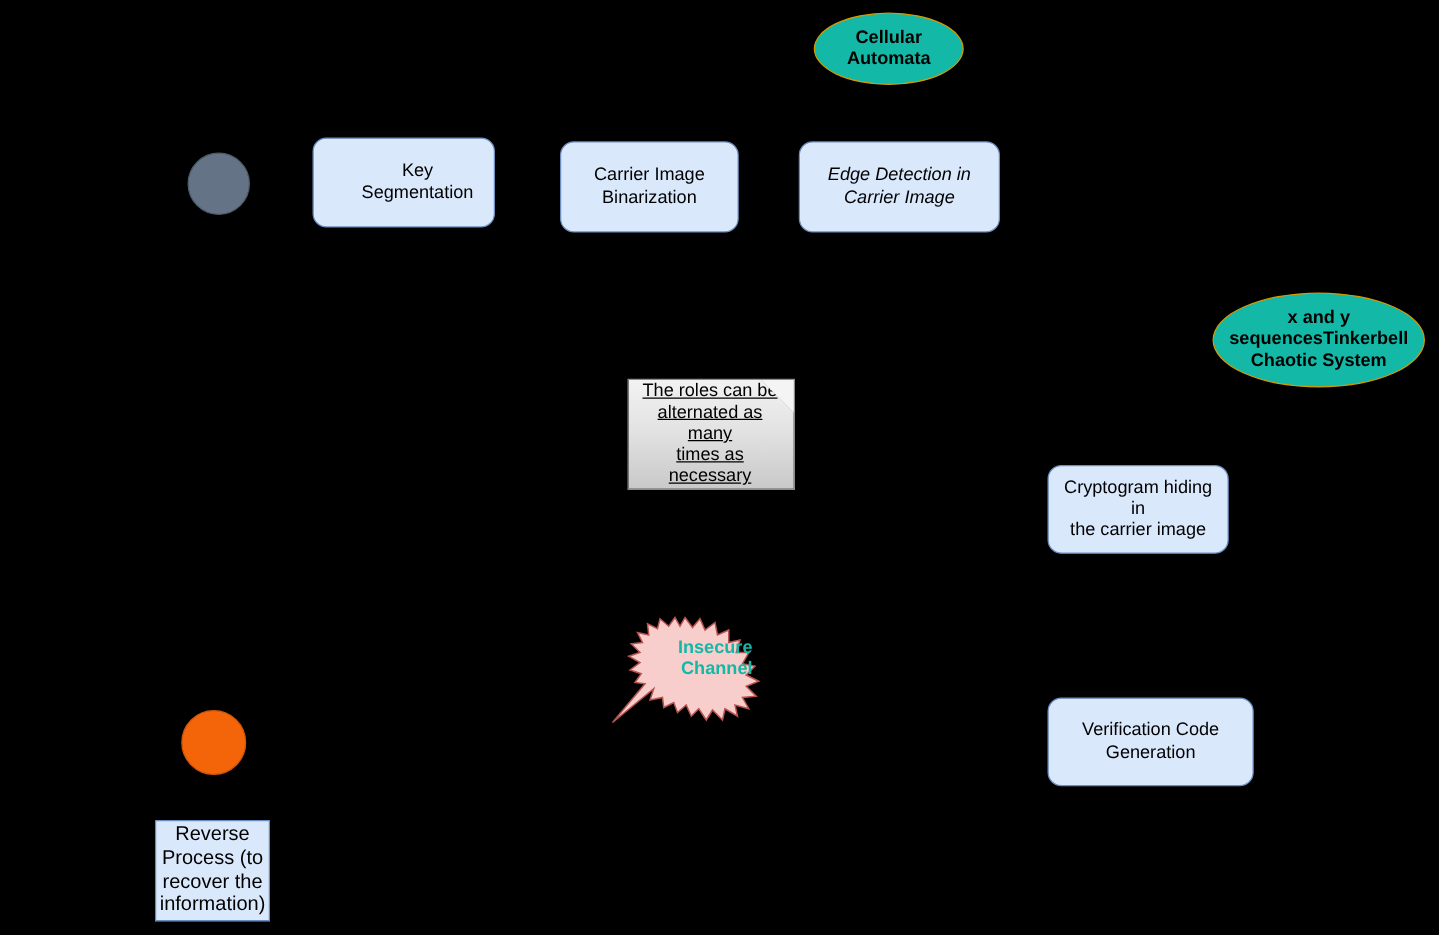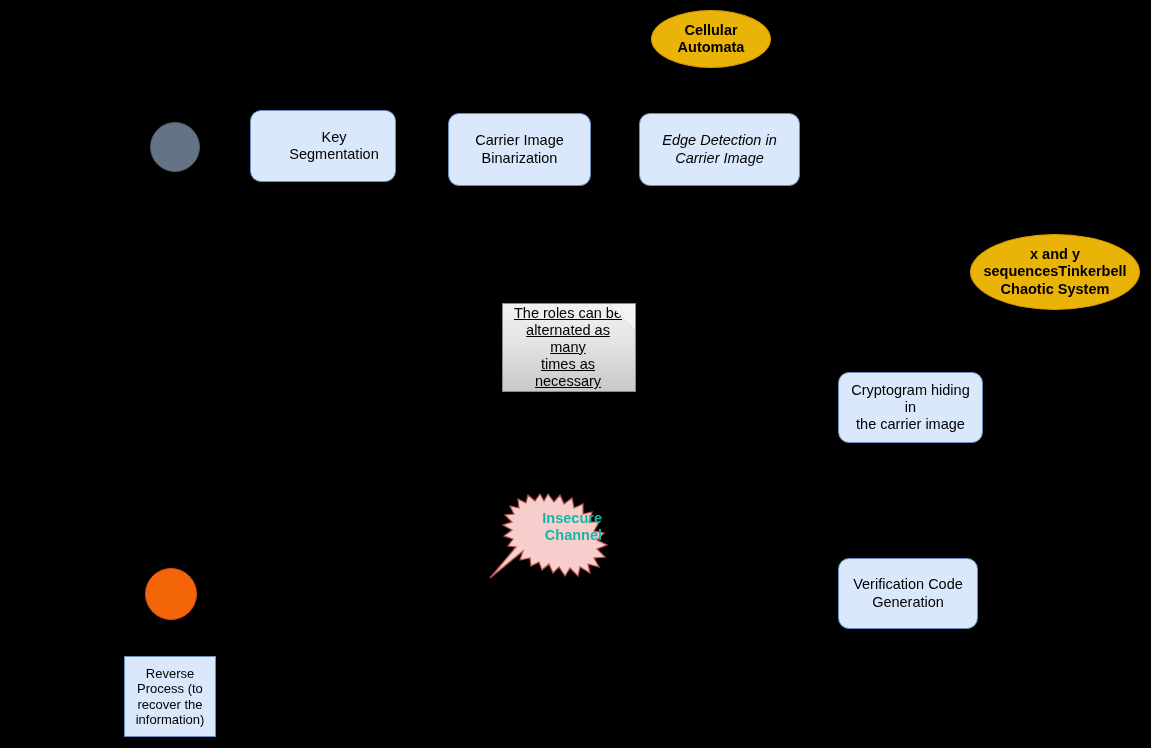--- a/index.html
+++ b/index.html
@@ -45,27 +45,27 @@
     position: absolute;
     box-sizing: border-box;
     background: #dae8fc;
     border: 1px solid #6c8ebf;
     border-radius: 0;
     display: flex;
     align-items: center;
     justify-content: center;
     padding: 2px 4px;
   }
-  .sbox .node-label { font-size: 13px; }
+  .sbox .node-label { font-size: 16px; }
 
   
   .ellipse {
     position: absolute;
     box-sizing: border-box;
-    background: #eab308;
+    background: #14b8a6;
     border: 1.6px solid #d79b00;
     border-radius: 50%;
     display: flex;
     align-items: center;
     justify-content: center;
     padding: 2px 8px;
   }
   .ellipse .node-label {
     font-size: 14.5px;
     font-weight: bold;
@@ -193,21 +193,21 @@
   <div class="burst" style="left:486px; top:492px; width:124px; height:88px;">
     <svg width="124" height="88" viewBox="0 0 124 88">
       <polygon points="62,2 68,10 74,3 78,12 86,6 88,16 97,12 97,22 106,20 103,30 113,30 108,39 118,41 111,48 121,53 111,57 119,65 108,66 113,75 102,72 104,81 94,75 92,84 84,76 79,84 73,75 67,81 63,72 56,78 53,70 45,74 44,66 34,68 37,59 4,86 30,55 22,54 27,47 18,44 26,38 17,33 26,30 19,23 28,22 24,14 33,16 32,7 40,11 42,3 49,9 54,2 58,9" fill="#f8cecc" stroke="#b85450" stroke-width="1.2" stroke-linejoin="miter"></polygon>
     </svg>
     <span class="burst-text" style="top:18px; left:-8px; width:124px;">Insecure
 Channel</span>
   </div>
 
   <div class="dot dot-orange" style="left:145px; top:568px; width:50px; height:50px;"></div>
 
-  <div class="pbox" style="left:838px; top:558px; width:140px; height:71px;">
+  <div class="pbox" style="left:838px; top:558px; width:165px; height:71px;">
     <span class="node-label">Verification Code
 Generation</span>
   </div>
 
   <div class="sbox" style="left:124px; top:656px; width:92px; height:81px;">
     <span class="node-label">Reverse
 Process (to
 recover the
 information)</span>
   </div>

